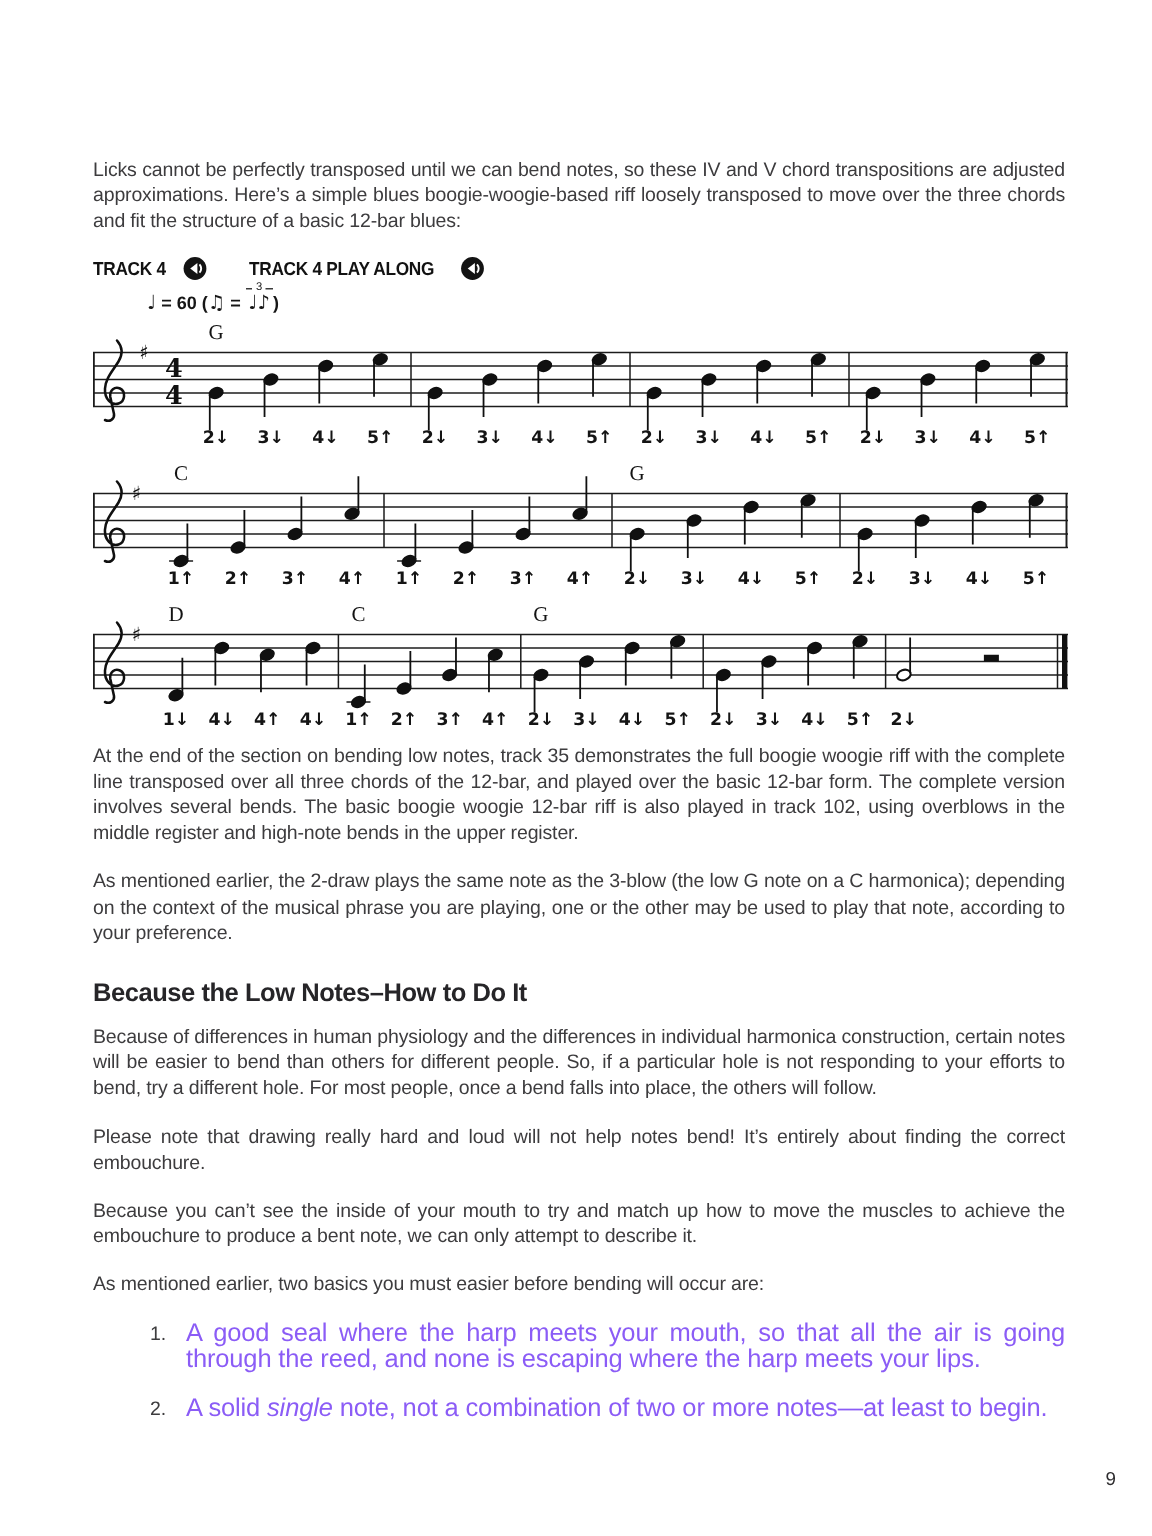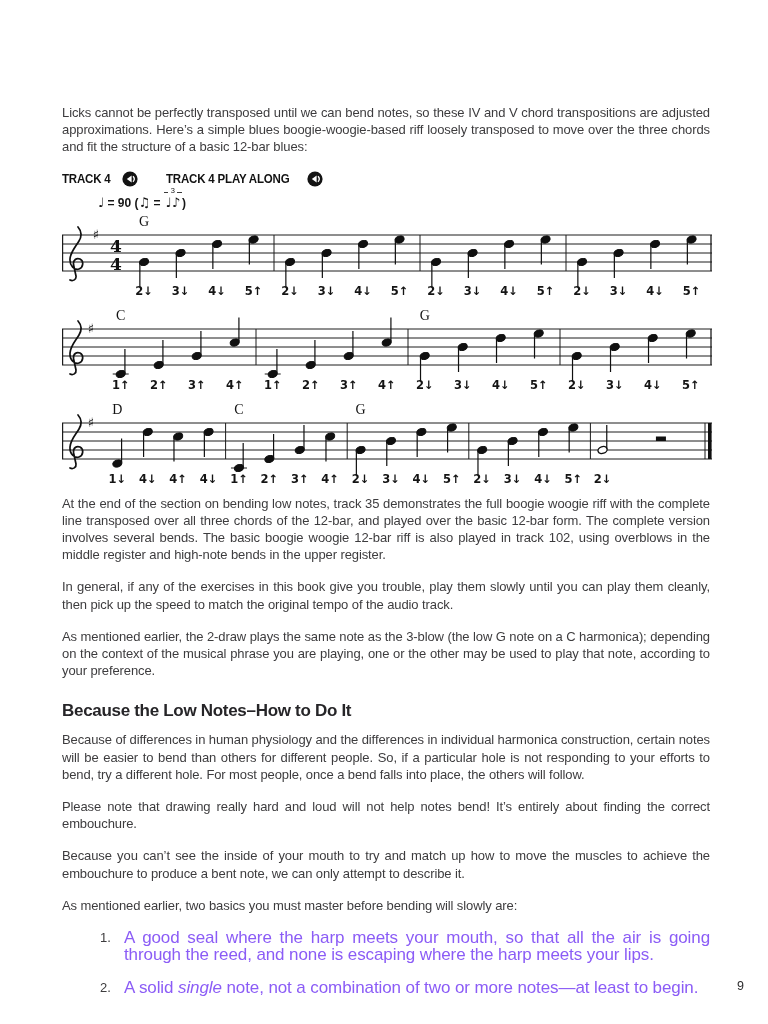--- a/index.html
+++ b/index.html
@@ -73,21 +73,21 @@
           <circle cx="8" cy="8" r="7.6" fill="#131313"></circle>
           <polygon points="9.6,4.4 9.6,11.6 4.8,8" fill="#ffffff"></polygon>
           <path d="M 11,5.2 A 4.1,4.1 0 0 1 11,10.8" stroke="#ffffff" stroke-width="1.3" fill="none"></path>
         </svg>
       </span>
     </div>
   </div>
 
   <div class="tempo">
     <span class="mg">♩</span>
-    <span>= 90</span>
+    <span>= 60</span>
     <span>(</span><span class="mg">♫</span>
     <span>=</span><span class="trip"><span class="trip3">3</span><span class="mg">♩♪</span></span><span>)</span>
   </div>
 
   <div id="music">
       <svg width="650" height="88" viewBox="0 0 650 88">
         <line x1="0" y1="22" x2="650" y2="22" stroke="#1c1c1c" stroke-width="1"></line>
         <line x1="0" y1="31" x2="650" y2="31" stroke="#1c1c1c" stroke-width="1"></line>
         <line x1="0" y1="40" x2="650" y2="40" stroke="#1c1c1c" stroke-width="1"></line>
         <line x1="0" y1="49" x2="650" y2="49" stroke="#1c1c1c" stroke-width="1"></line>
@@ -389,29 +389,28 @@
         <rect x="593.928" y="35.5" width="10" height="4.5" fill="#101010"></rect>
         <line x1="643" y1="22" x2="643" y2="58" stroke="#1c1c1c" stroke-width="1"></line>
         <rect x="646" y="22" width="3.6" height="36" fill="#101010"></rect>
         <text x="55.376" y="13" text-anchor="middle" font-size="14" font-family="Liberation Serif, serif" fill="#131313">D</text>
         <text x="176.976" y="13" text-anchor="middle" font-size="14" font-family="Liberation Serif, serif" fill="#131313">C</text>
         <text x="298.57599999999996" y="13" text-anchor="middle" font-size="14" font-family="Liberation Serif, serif" fill="#131313">G</text>
       </svg>
     </div>
 
   <p class="body-text">At the end of the section on bending low notes, track 35 demonstrates the full boogie woogie riff with the complete line transposed over all three chords of the 12-bar, and played over the basic 12-bar form. The complete version involves several bends. The basic boogie woogie 12-bar riff is also played in track 102, using overblows in the middle register and high-note bends in the upper register.</p>
-  <p class="body-text">In general, if any of the exercises in this book give you trouble, play them slowly until you can play them cleanly, then pick up the speed to match the original tempo of the audio track.</p>
   <p class="body-text">As mentioned earlier, the 2-draw plays the same note as the 3-blow (the low G note on a C harmonica);  depending on the context of the musical phrase you are playing, one or the other may be used to play that note, according to your preference.</p>
 
   <h2 class="section-heading">Because the Low Notes–How to Do It</h2>
   <p class="body-text">Because of differences in human physiology and the differences in individual harmonica construction, certain notes will be easier to bend than others for different people. So, if a particular hole is not responding to your efforts to bend, try a different hole. For most people, once a bend falls into place, the others will follow.</p>
   <p class="body-text">Please note that drawing really hard and loud will not help notes bend! It’s entirely about finding the correct embouchure.</p>
   <p class="body-text">Because you can’t see the inside of your mouth to try and match up how to move the muscles to achieve the embouchure to produce a bent note, we can only attempt to describe it.</p>
 
-  <p class="body-text">As mentioned earlier, two basics you must master before bending will slowly are:</p>
+  <p class="body-text">As mentioned earlier, two basics you must easier before bending will occur are:</p>
 
   <div class="list-item">
     <span class="list-num">1.</span>
     <span class="list-text"><span>A good seal where the harp meets your mouth, so that all the air is going through the reed, and none is escaping where the harp meets your lips.</span><i></i><span></span></span>
   </div>
   <div class="list-item">
     <span class="list-num">2.</span>
     <span class="list-text"><span>A solid </span><i>single</i><span> note, not a combination of two or more notes—at least to begin.</span></span>
   </div>
 

